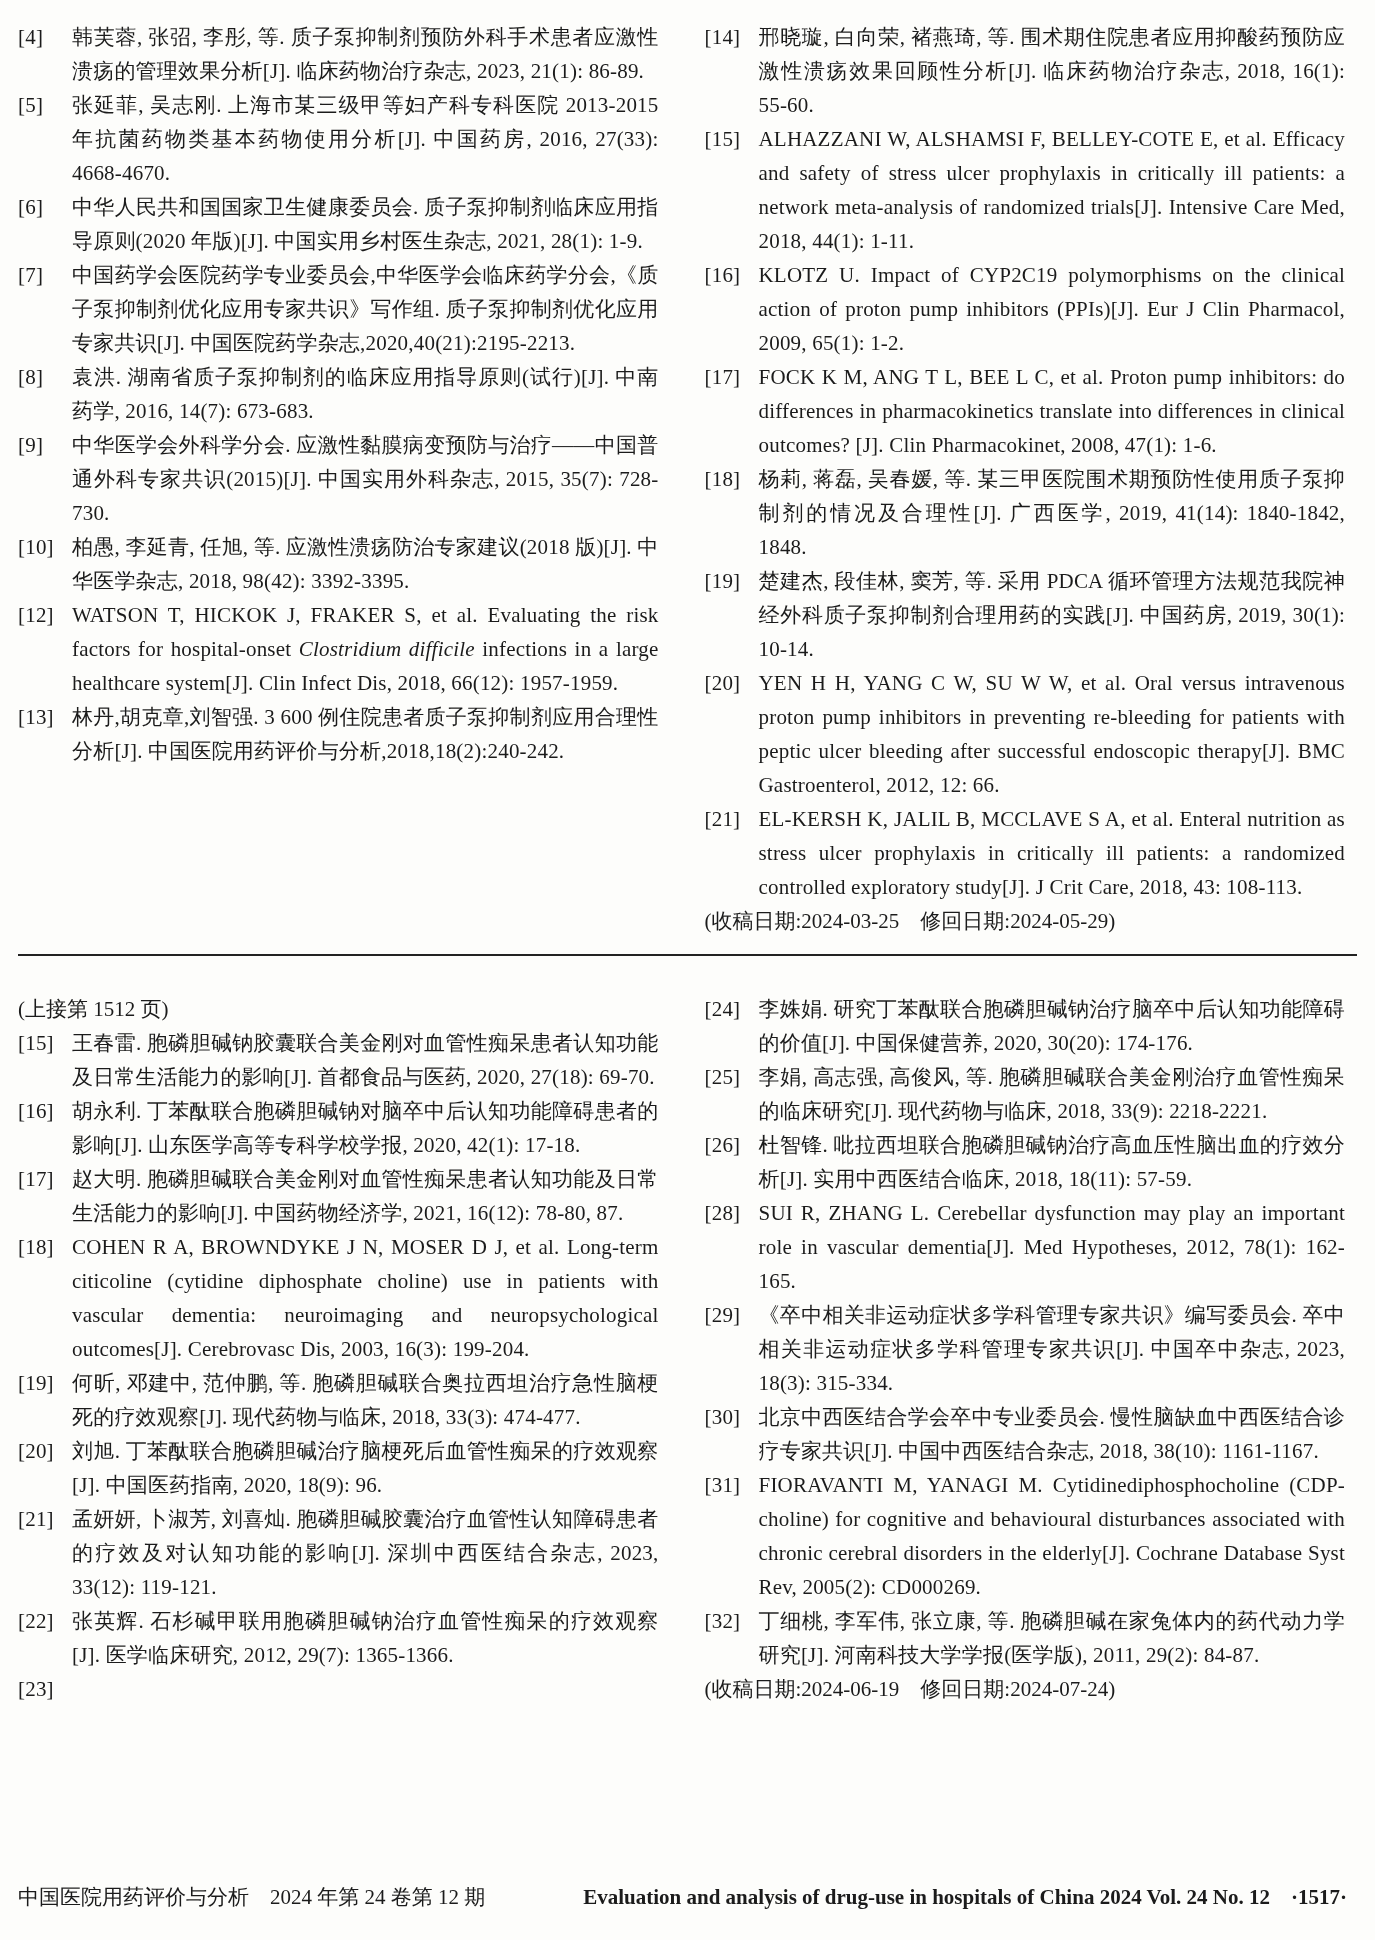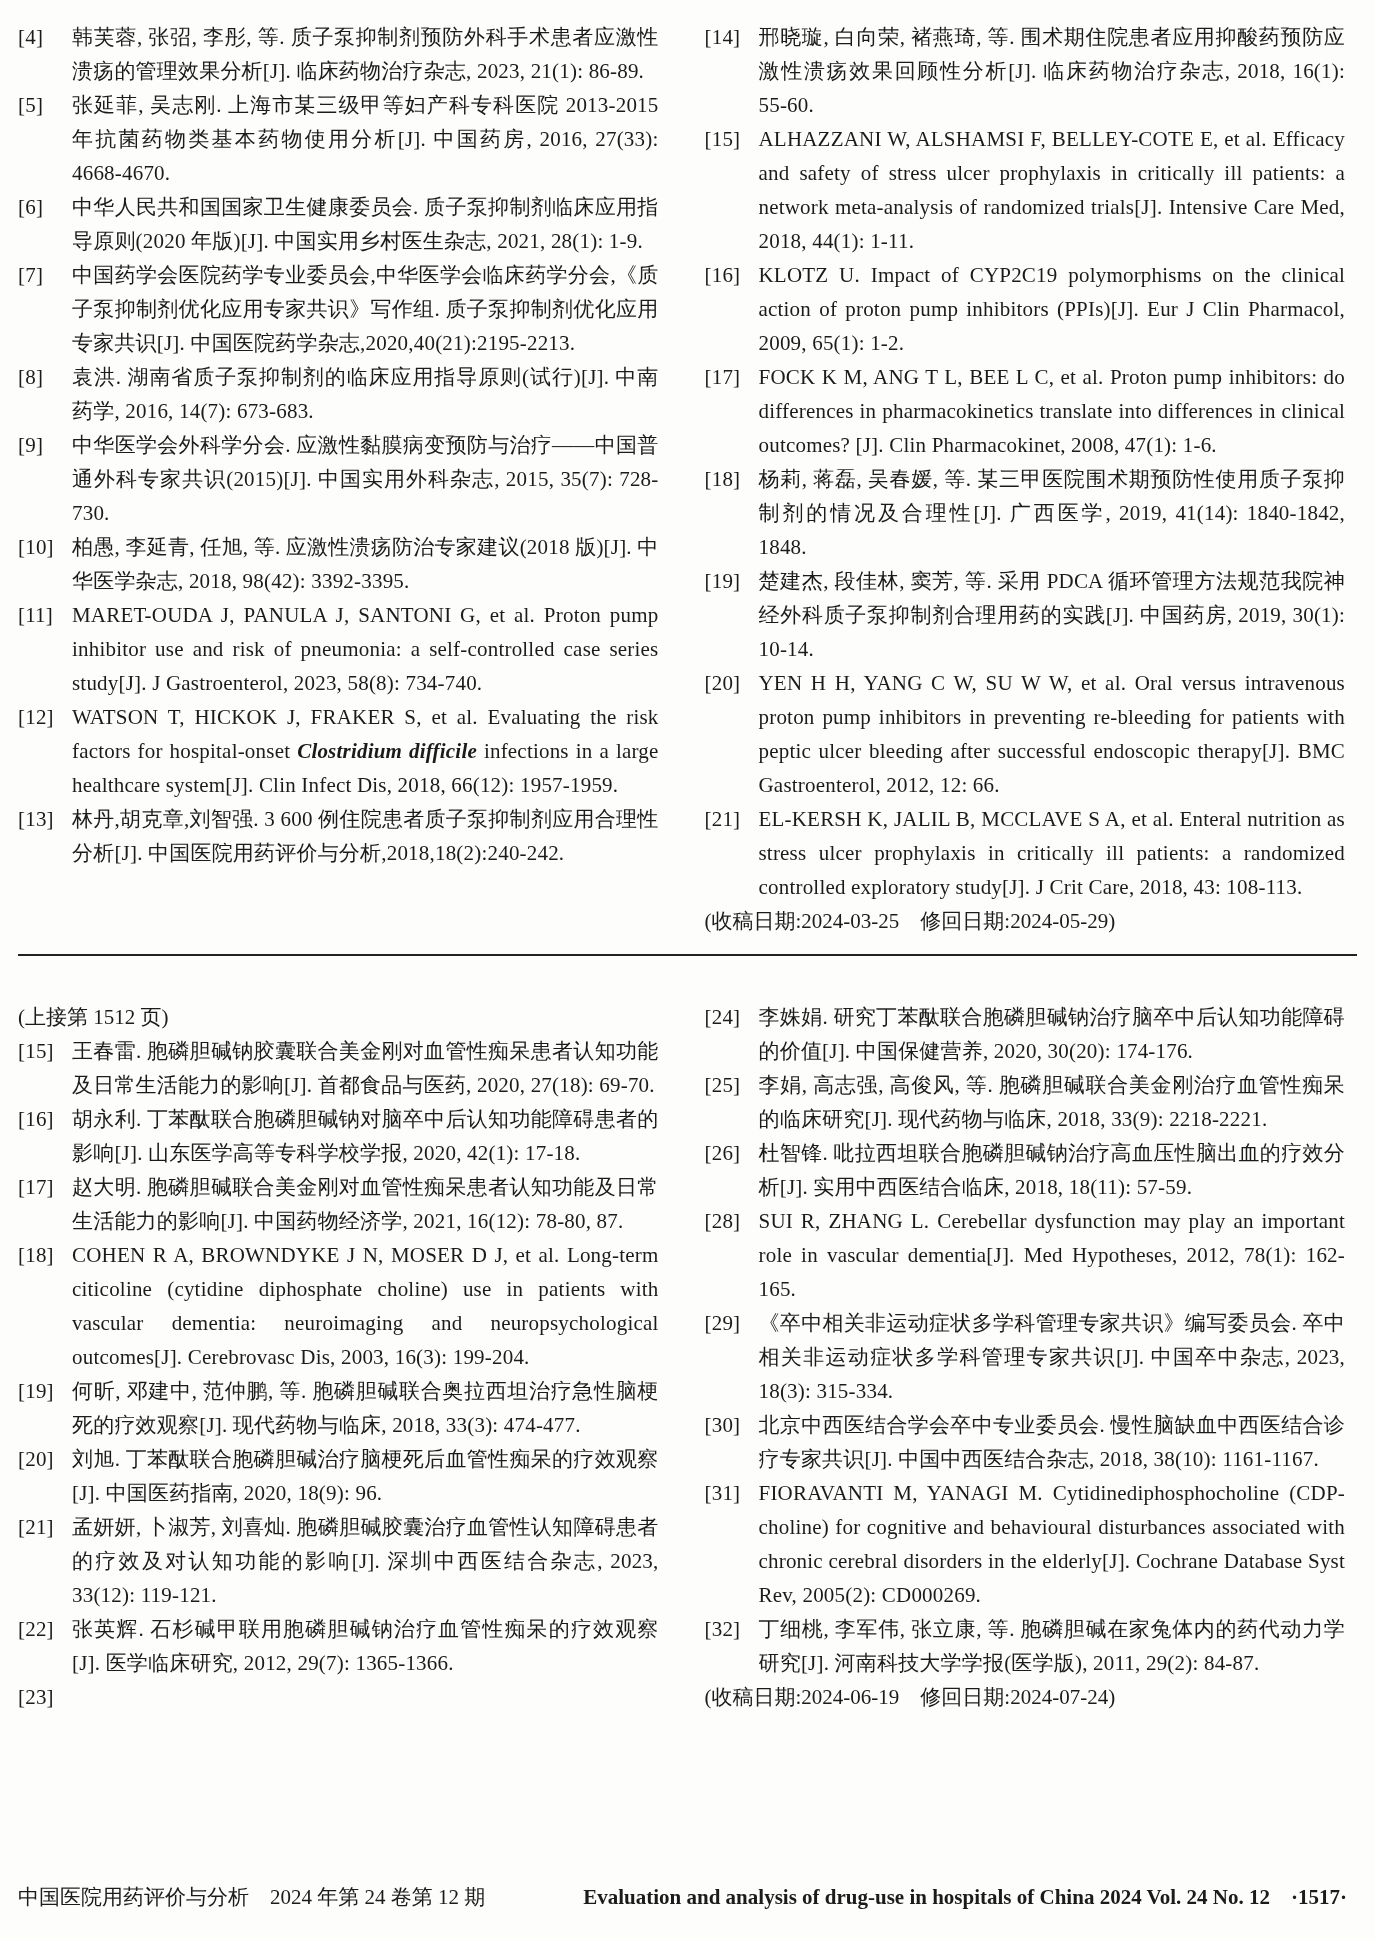--- a/index.html
+++ b/index.html
@@ -28,37 +28,37 @@
     line-height: 34px;
     text-align: justify;
     letter-spacing: 0.2px;
   }
   .ref-num {
     position: absolute;
     left: 0;
     top: 0;
     white-space: nowrap;
   }
-  .ref-text i { font-style: italic; font-weight: bold; }
+  .ref-text i { font-style: italic; }
   .dates {
     font-size: 21px;
     line-height: 34px;
     text-align: left;
     white-space: nowrap;
   }
   .continued {
     font-size: 21px;
     line-height: 34px;
   }
   .divider {
     border-top: 2px solid #222;
     margin: 16px 18px 0 18px;
     height: 0;
   }
-  .section-bottom { padding-top: 16px; margin-top: 28px; }
+  .section-bottom { padding-top: 36px; }
   .footer {
     position: absolute;
     left: 18px;
     right: 28px;
     top: 1882px;
     display: flex;
     justify-content: space-between;
     align-items: flex-end;
     font-size: 21px;
     line-height: 30px;
@@ -102,24 +102,20 @@
         <div class="ref">
           <span class="ref-num">[9]</span>
           <span class="ref-text"><span>中华医学会外科学分会. 应激性黏膜病变预防与治疗——中国普通外科专家共识(2015)[J]. 中国实用外科杂志, 2015, 35(7): 728-730.</span><span></span><i></i><span></span></span>
         </div>
 
         <div class="ref">
           <span class="ref-num">[10]</span>
           <span class="ref-text"><span>柏愚, 李延青, 任旭, 等. 应激性溃疡防治专家建议(2018 版)[J]. 中华医学杂志, 2018, 98(42): 3392-3395.</span><span></span><i></i><span></span></span>
         </div>
 
-        <div class="ref">
-          <span class="ref-num">[11]</span>
-          <span class="ref-text"><span>MARET-OUDA J, PANULA J, SANTONI G, et al. Proton pump inhibitor use and risk of pneumonia: a self-controlled case series study[J]. J Gastroenterol, 2023, 58(8): 734-740.</span><span></span><i></i><span></span></span>
-        </div>
 
         <div class="ref">
           <span class="ref-num">[12]</span>
           <span class="ref-text"><span></span><span>WATSON T, HICKOK J, FRAKER S, et al. Evaluating the risk factors for hospital-onset </span><i>Clostridium difficile</i><span> infections in a large healthcare system[J]. Clin Infect Dis, 2018, 66(12): 1957-1959.</span></span>
         </div>
 
         <div class="ref">
           <span class="ref-num">[13]</span>
           <span class="ref-text"><span>林丹,胡克章,刘智强. 3 600 例住院患者质子泵抑制剂应用合理性分析[J]. 中国医院用药评价与分析,2018,18(2):240-242.</span><span></span><i></i><span></span></span>
         </div>

